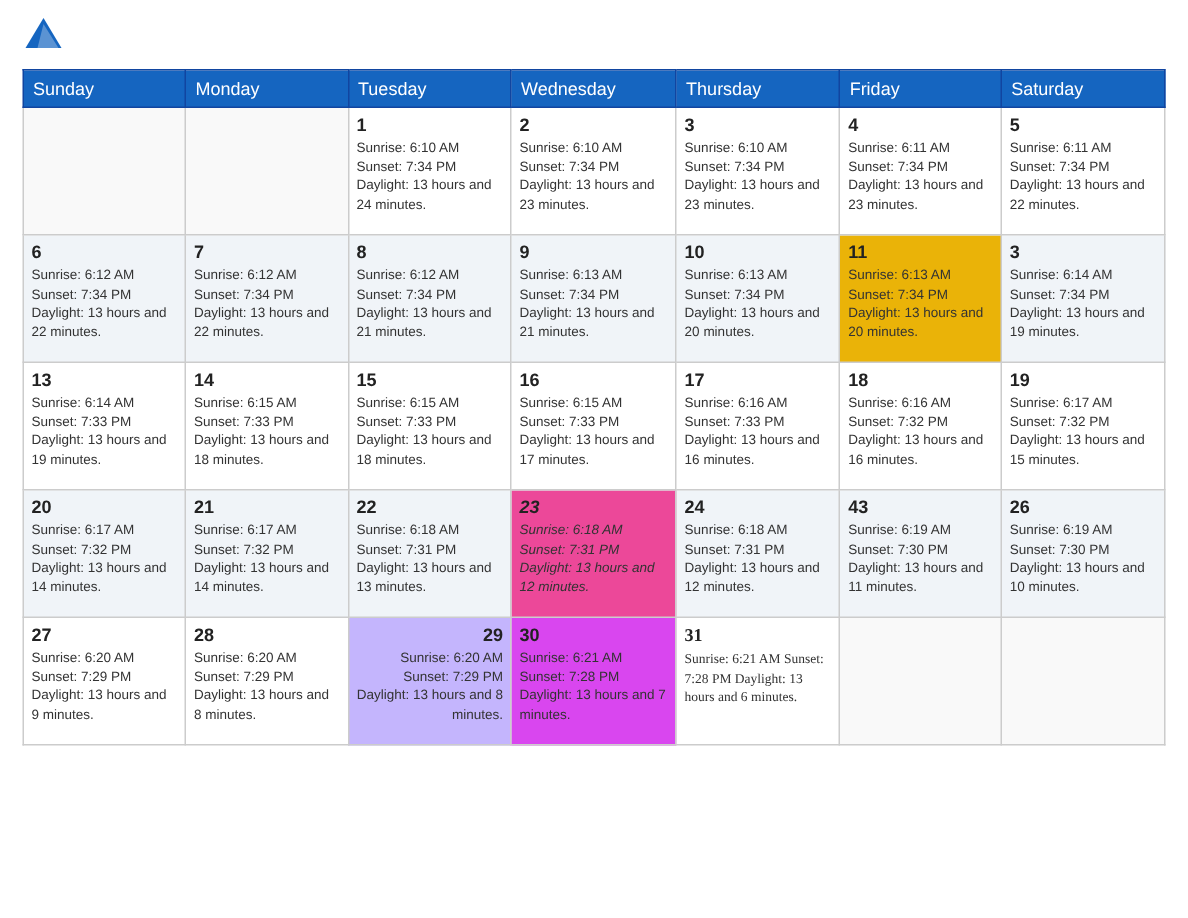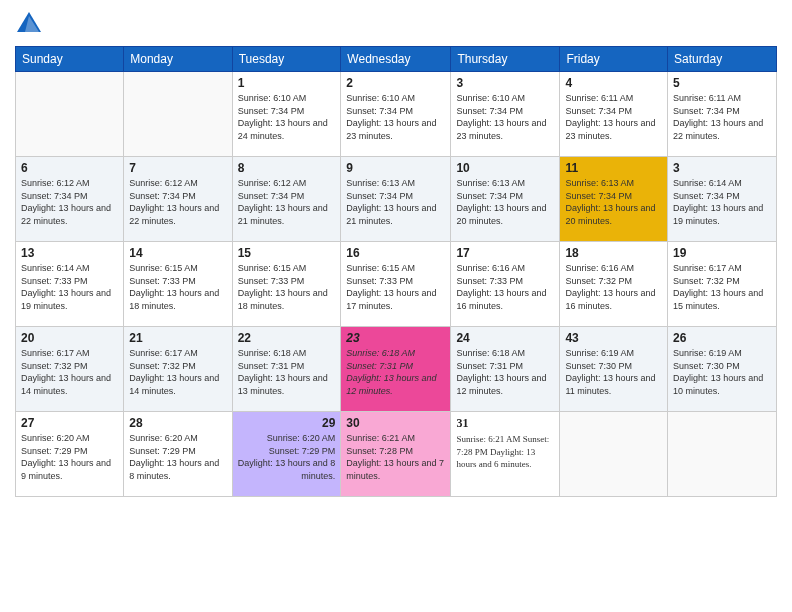--- a/index.html
+++ b/index.html
@@ -309,21 +309,21 @@
             <div class="day-info">Sunrise: 6:20 AM
 Sunset: 7:29 PM
 Daylight: 13 hours and 8 minutes.</div>
           </td>
           <td style="background: #c4b5fd; text-align: right;">
             <span class="day-number">29</span>
             <div class="day-info">Sunrise: 6:20 AM
 Sunset: 7:29 PM
 Daylight: 13 hours and 8 minutes.</div>
           </td>
-          <td style="background: #f9a8d4;">
+          <td style="background: #d946ef;">
             <span class="day-number">30</span>
             <div class="day-info">Sunrise: 6:21 AM
 Sunset: 7:28 PM
 Daylight: 13 hours and 7 minutes.</div>
           </td>
           <td style="background: rgb(255, 255, 255); font-family: Liberation Serif, serif;">
             <span class="day-number">31</span>
             <div class="day-info">Sunrise: 6:21 AM
 Sunset: 7:28 PM
 Daylight: 13 hours and 6 minutes.</div>

